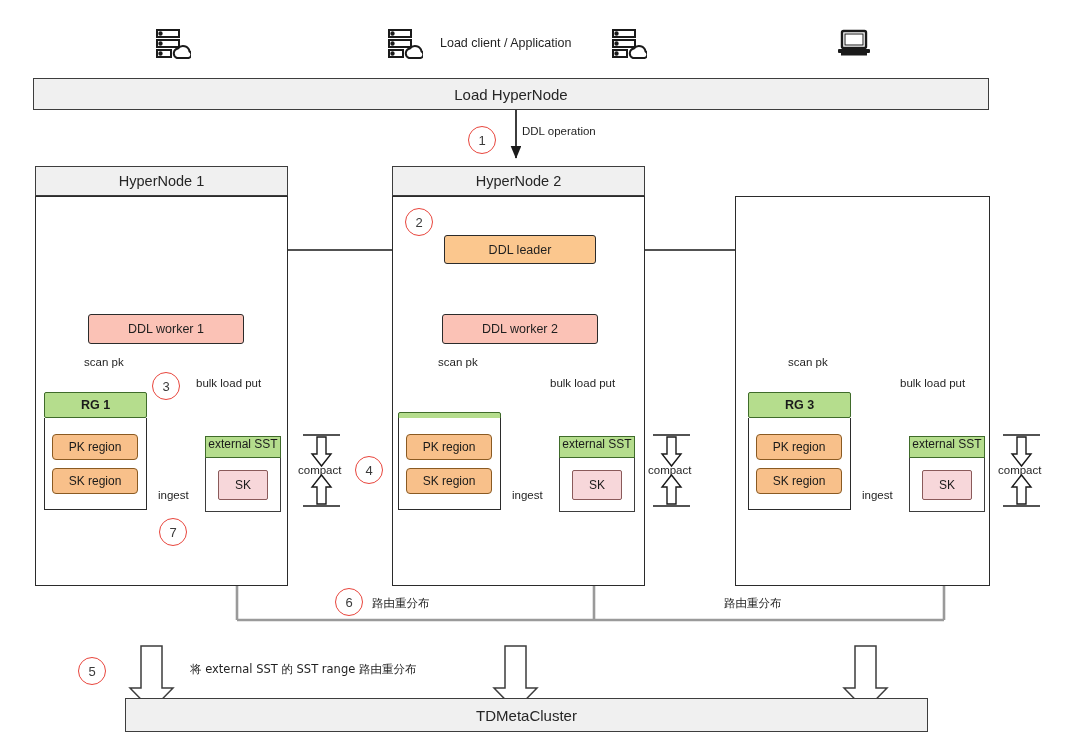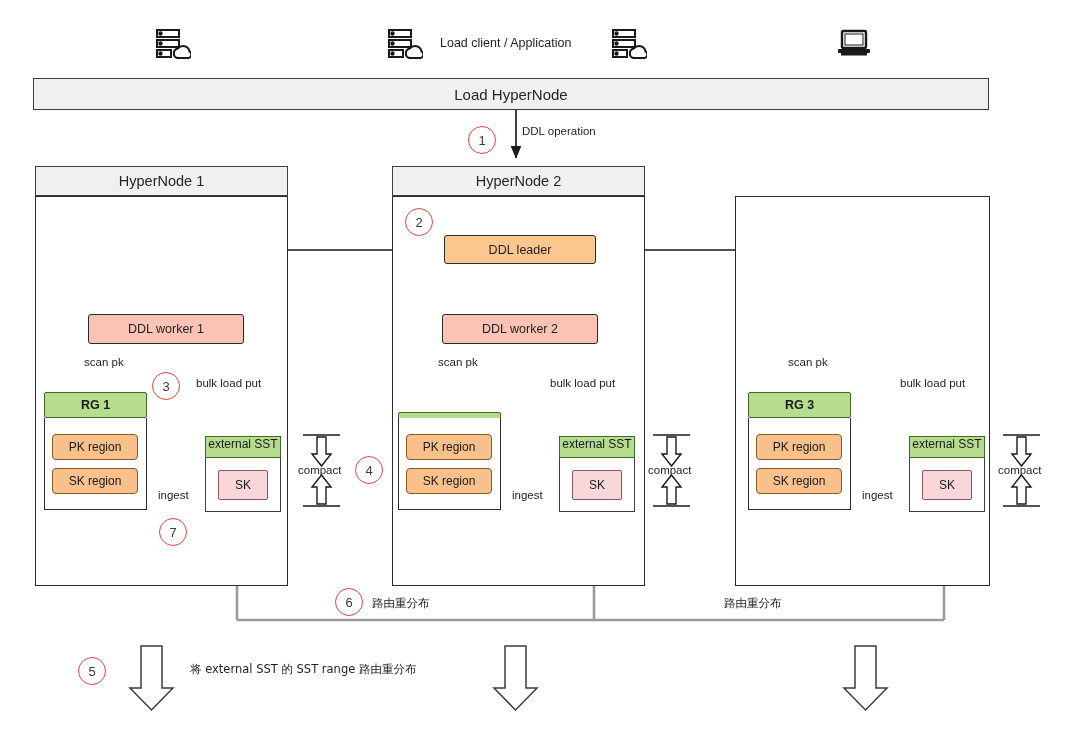--- a/index.html
+++ b/index.html
@@ -288,14 +288,17 @@
     <span>6</span>
   </div>
   <div class="abs lbl-cn" style="left:372px;top:596px;">路由重分布</div>
   <div class="abs lbl-cn" style="left:724px;top:596px;">路由重分布</div>
 
   <div class="abs step" style="left:78px;top:657px;">
     <span>5</span>
   </div>
   <div class="abs lbl-cn" style="left:190px;top:662px;">将 external SST 的 SST range 路由重分布</div>
 
+  <div class="abs bar" style="left:125px;top:698px;width:803px;height:34px;">
+    <span>TDMetaCluster</span>
+  </div>
 
 </div>
 
 </body></html>

